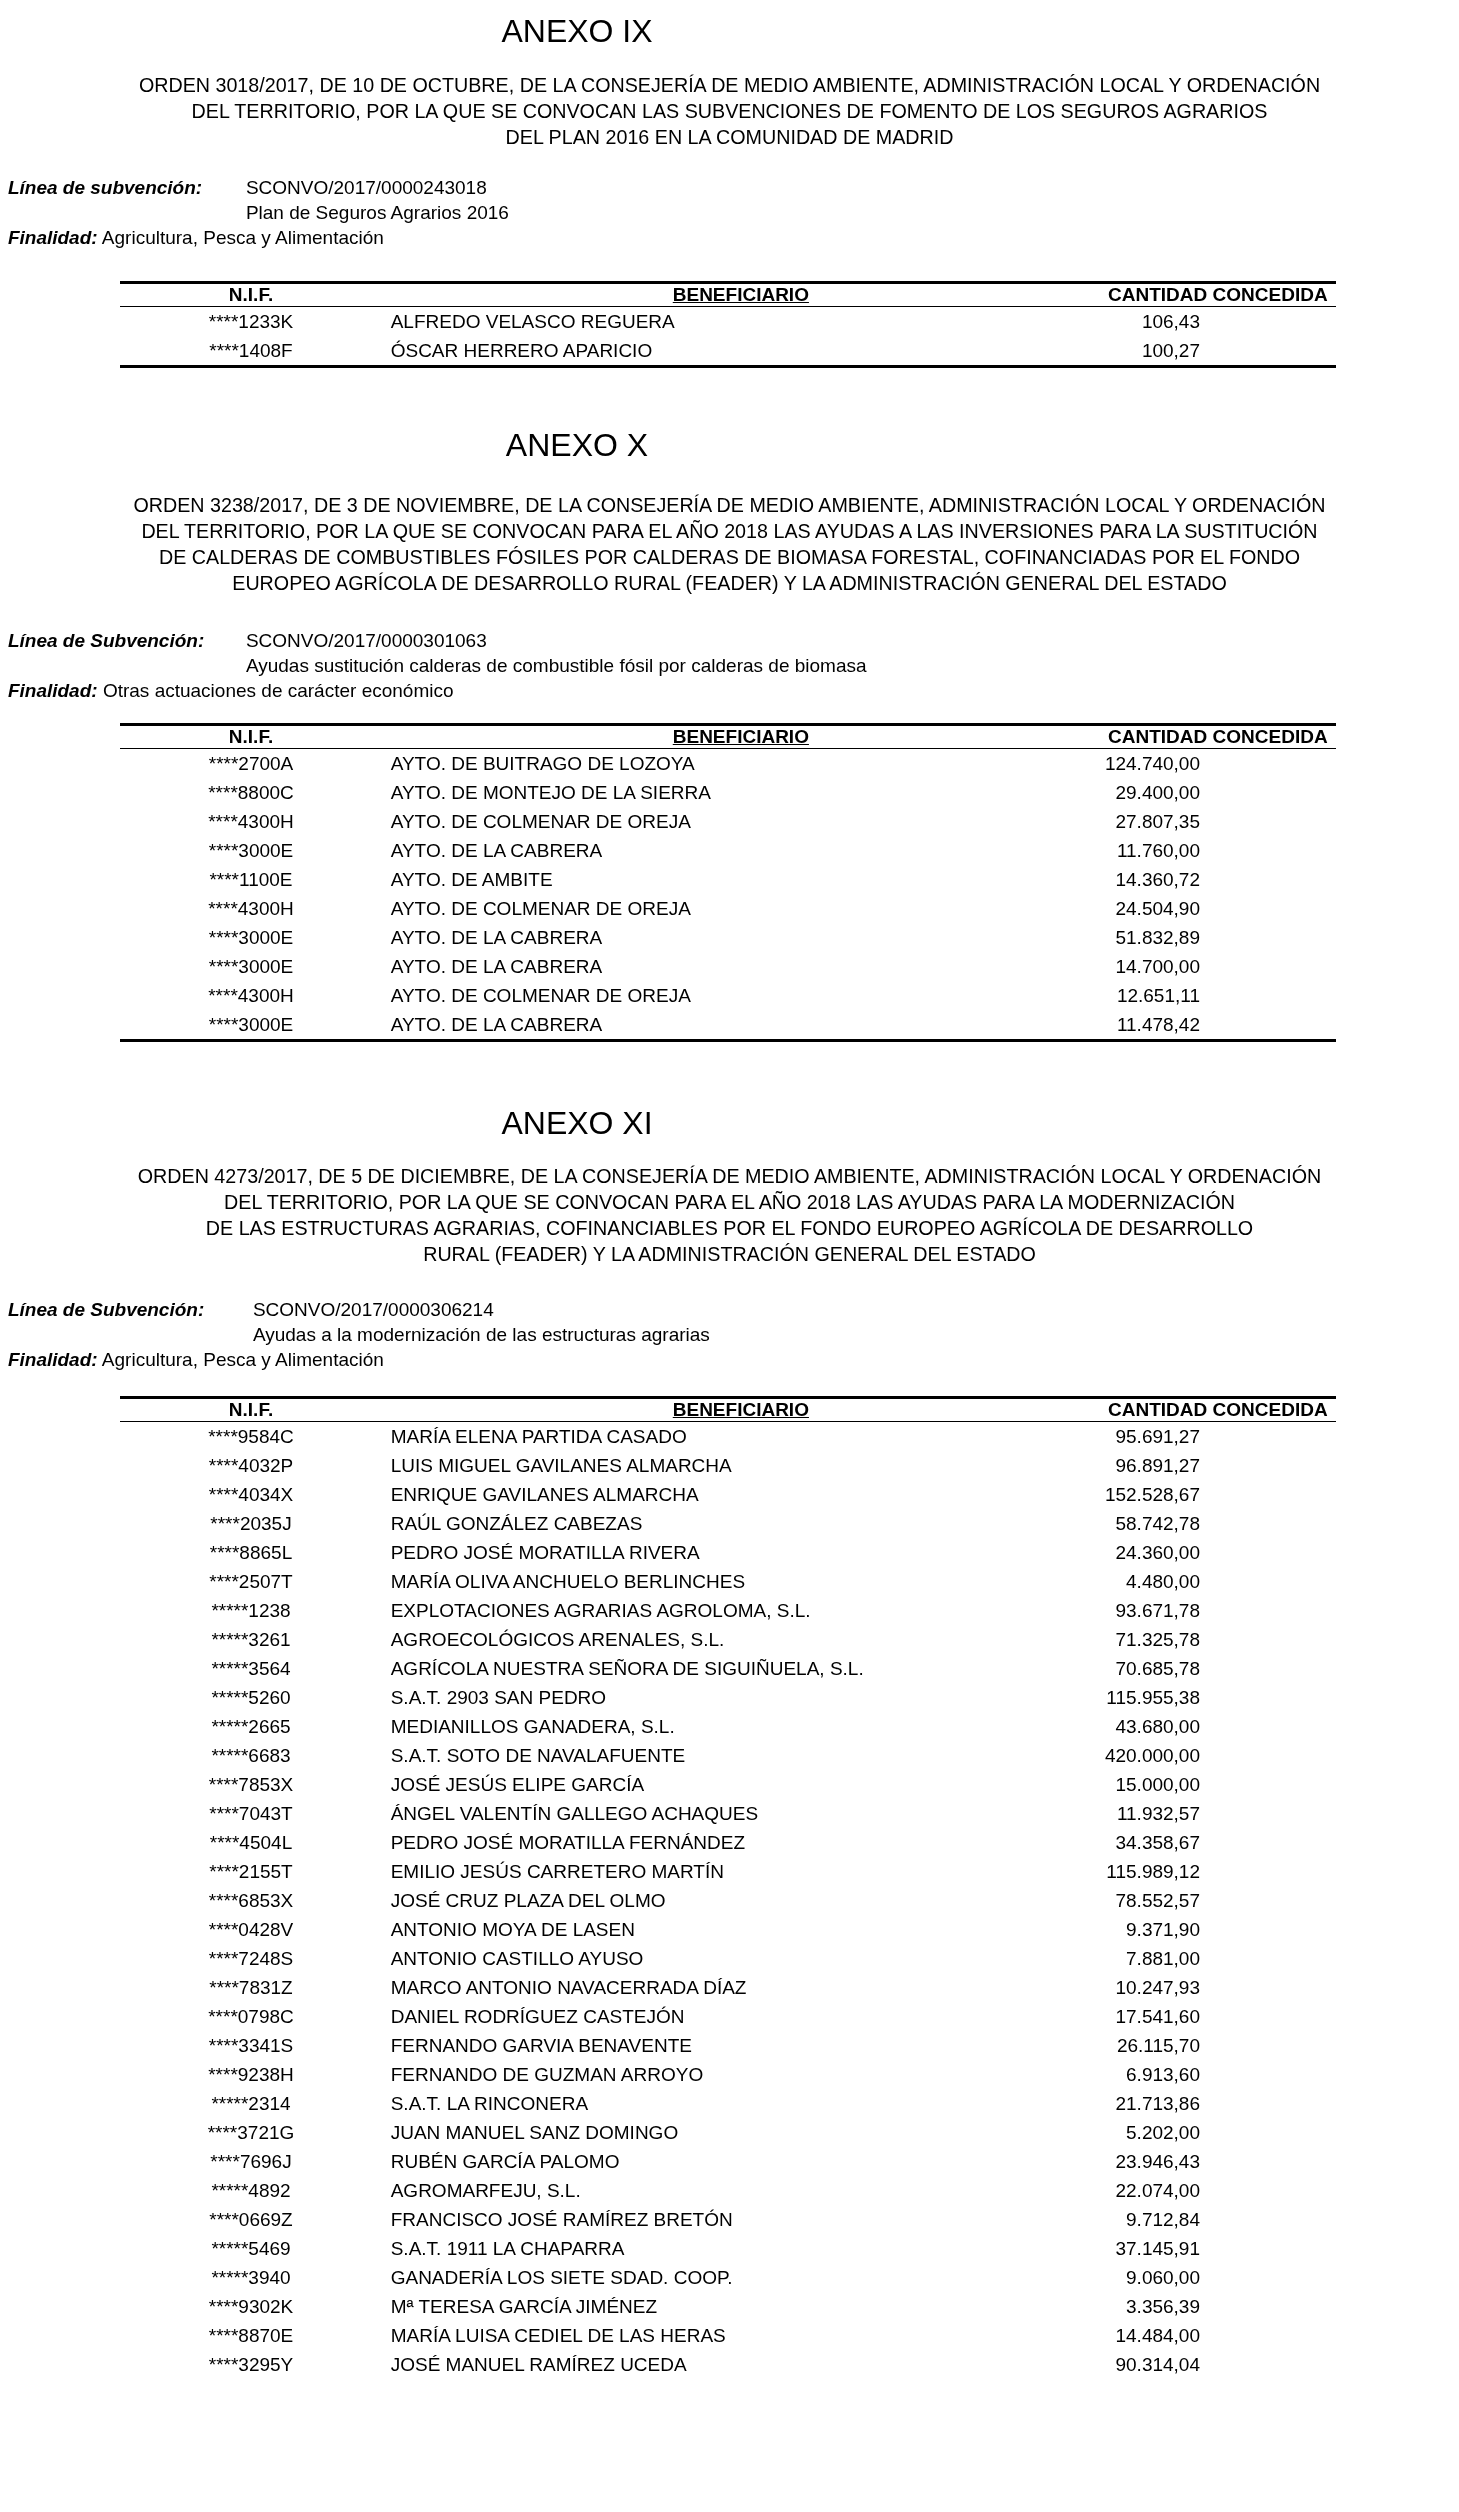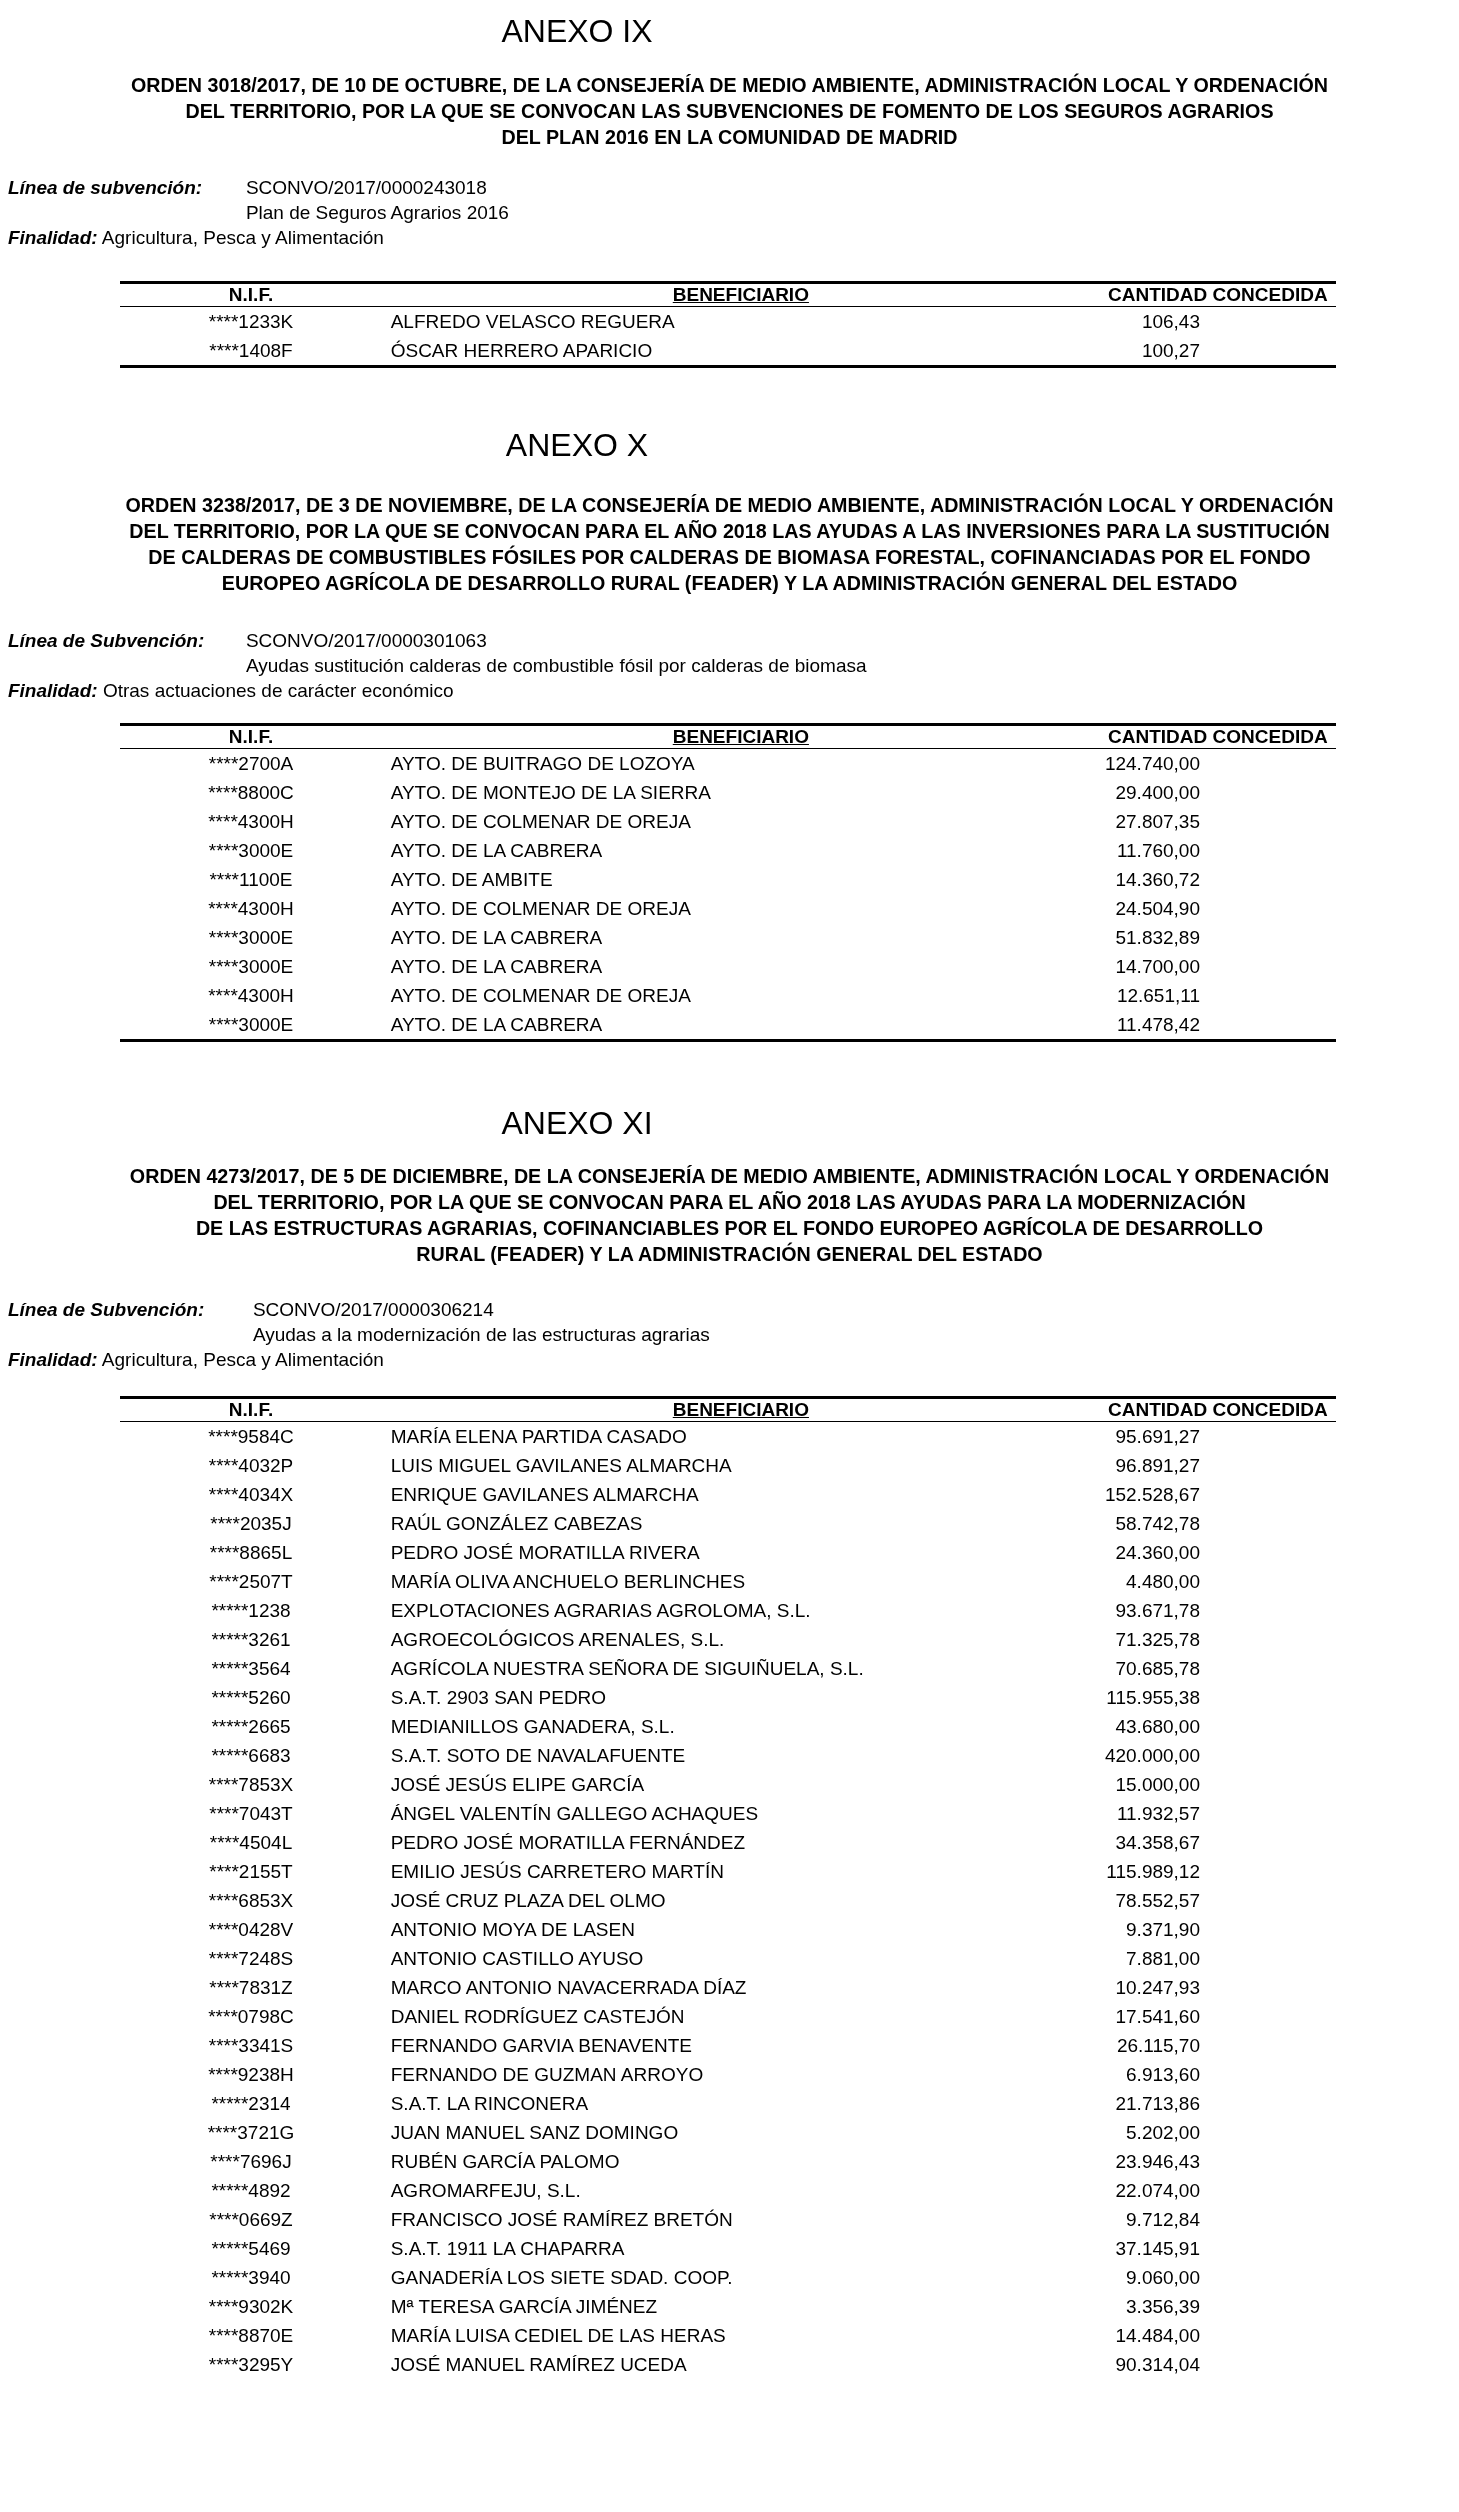--- a/index.html
+++ b/index.html
@@ -7,21 +7,21 @@
     width: 1459px; height: 2512px; position: relative; overflow: hidden;
     color: #000; font-family: "Liberation Sans", sans-serif;
   }
   .section { position: absolute; left: 0; width: 1459px; }
   .anexo-title {
     position: absolute; left: 0; width: 1154px; text-align: center;
     font-size: 32px; line-height: 35px; font-weight: normal;
   }
   .orden {
     position: absolute; left: 35px; width: 1389px; text-align: center;
-    font-size: 19.7px; line-height: 26px; font-weight: bold;
+    font-size: 19.7px; line-height: 26px; font-weight: normal;
   }
   .meta { position: absolute; left: 7.9px; font-size: 19px; line-height: 25px; }
   .meta .row { position: relative; height: 25px; white-space: nowrap; }
   .meta b { font-weight: bold; font-style: italic; }
   .meta .val { position: absolute; top: 0; }
   table.grants {
     position: absolute; left: 120px; width: 1216px; border-collapse: collapse;
     font-size: 19px;
   }
   table.grants thead tr { height: 24px; border-top: 3.5px solid #000; border-bottom: 1.7px solid #000; }

